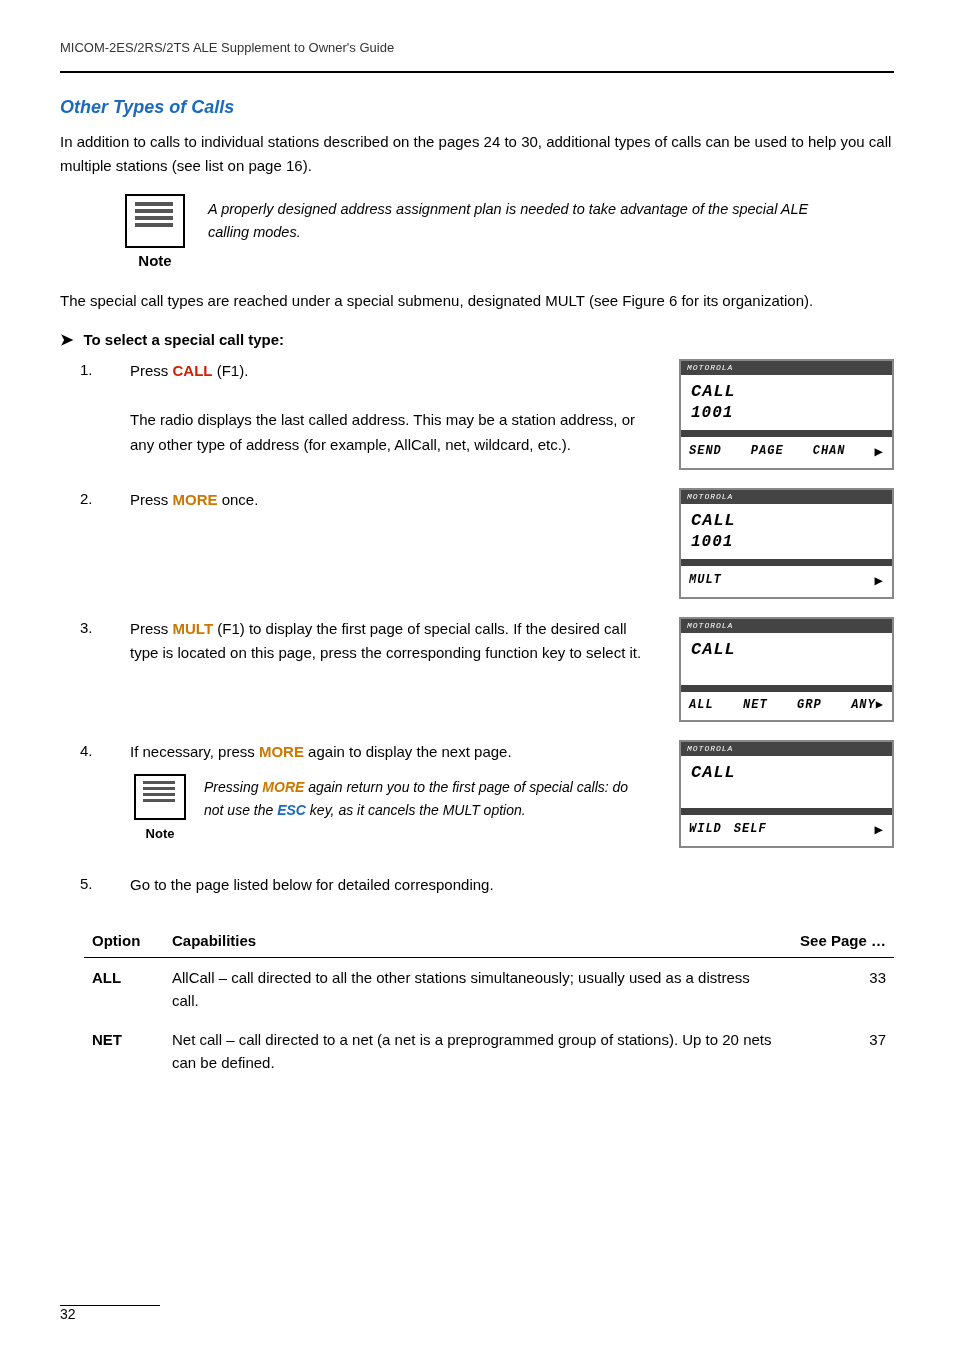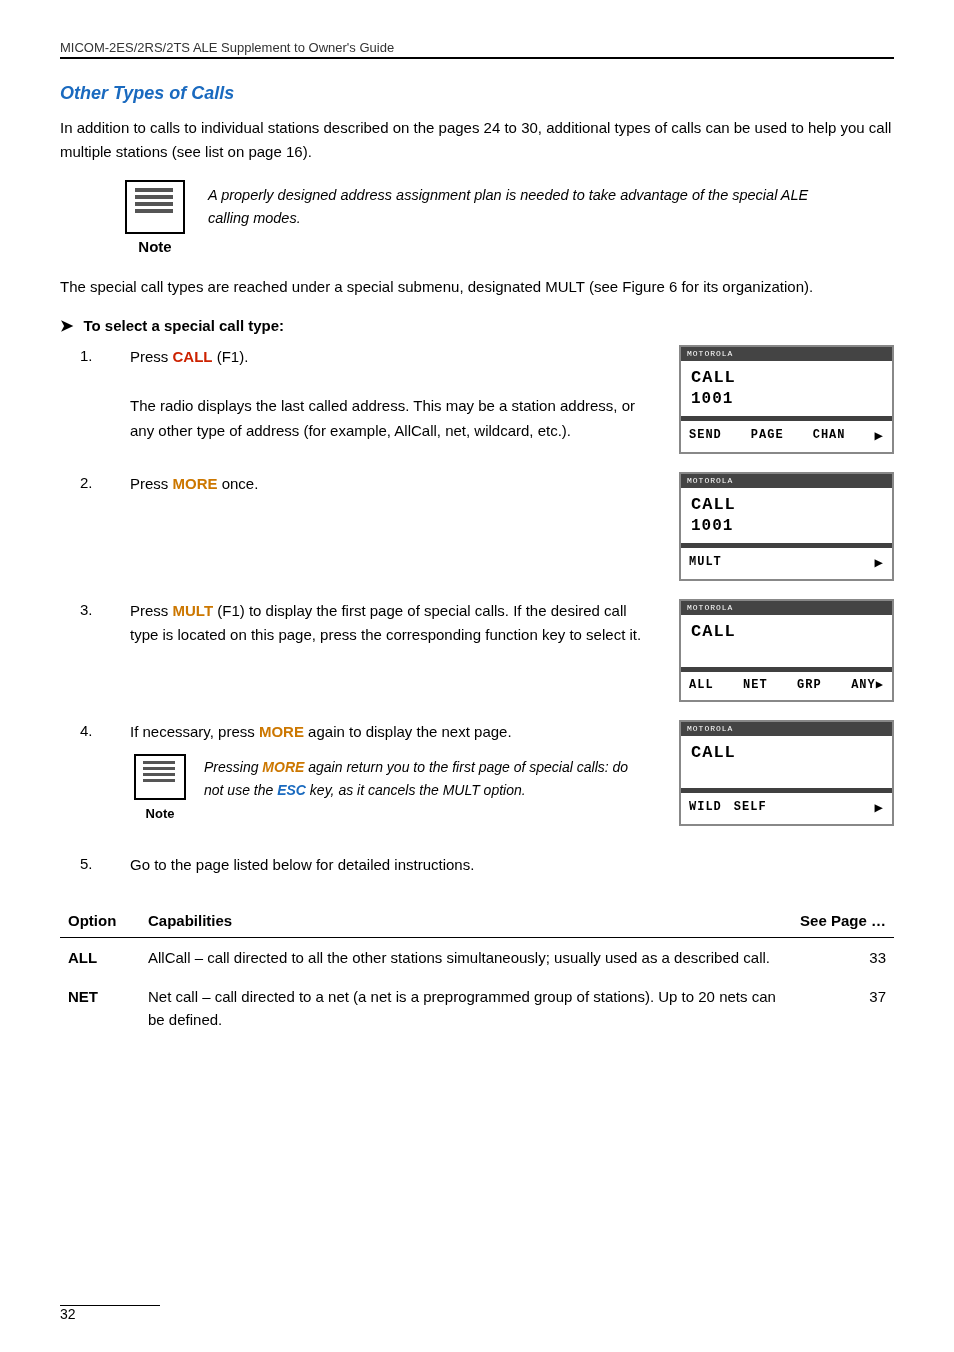--- a/index.html
+++ b/index.html
@@ -7,21 +7,21 @@
       font-family: Arial, Helvetica, sans-serif;
       font-size: 15px;
       background: #fff;
       color: #000;
       width: 954px;
       min-height: 1352px;
       padding: 40px 60px 60px 60px;
     }
     .header-line {
       border-bottom: 2px solid #000;
-      padding-bottom: 2px;
+      padding-bottom: 16px;
       margin-bottom: 24px;
       font-size: 13px;
       color: #333;
     }
     .section-title {
       color: #1a6abf;
       font-style: italic;
       font-weight: bold;
       font-size: 18px;
       margin-bottom: 12px;
@@ -132,20 +132,21 @@
       font-style: italic;
     }
     .display-box {
       border: 2px solid #888;
       font-family: 'Courier New', monospace;
       font-size: 14px;
       background: #fff;
       min-width: 200px;
       width: 215px;
       flex-shrink: 0;
+      font-style: italic;
     }
     .display-header {
       background: #444;
       height: 14px;
       display: flex;
       align-items: center;
       padding: 0 6px;
       gap: 4px;
     }
     .display-header-text {
@@ -162,21 +163,21 @@
       letter-spacing: 1px;
       line-height: 1.3;
     }
     .display-line2 {
       font-size: 16px;
       font-weight: bold;
       letter-spacing: 1px;
       line-height: 1.3;
     }
     .display-footer {
-      border-top: 5px solid #404040;
+      border-top: 7px solid #404040;
       display: flex;
       padding: 4px 8px;
       gap: 12px;
       font-size: 12px;
       font-weight: bold;
       letter-spacing: 1px;
       justify-content: space-between;
       align-items: center;
     }
     .display-footer-arrow {
@@ -236,20 +237,21 @@
       margin-top: 3px;
     }
     .note-inline-text {
       font-style: italic;
       font-size: 14px;
       line-height: 1.6;
       padding-top: 2px;
     }
     .table-section {
       margin-top: 30px;
+      margin-left: 24px;
     }
     .cap-table {
       width: 100%;
       border-collapse: collapse;
     }
     .cap-table thead tr th {
       font-weight: bold;
       font-size: 15px;
       padding: 4px 8px 8px 8px;
       border-bottom: 1px solid #000;
@@ -430,38 +432,38 @@
               <span class="display-footer-arrow">▶</span>
             </div>
           </div>
         </div>
       </div>
     </div>
   </div>
 
   <div class="step-row">
     <span class="step-number">5.</span>
-    <div class="step-content">Go to the page listed below for detailed instructions.</div>
+    <div class="step-content">Go to the page listed below for detailed corresponding.</div>
   </div>
 
 </div>
 
 <div class="table-section">
   <table class="cap-table">
     <thead>
       <tr>
         <th>Option</th>
         <th>Capabilities</th>
         <th>See Page …</th>
       </tr>
     </thead>
     <tbody>
       <tr>
         <td>ALL</td>
-        <td>AllCall – call directed to all the other stations simultaneously; usually used as a described call.</td>
+        <td>AllCall – call directed to all the other stations simultaneously; usually used as a distress call.</td>
         <td>33</td>
       </tr>
       <tr>
         <td>NET</td>
         <td>Net call – call directed to a net (a net is a preprogrammed group of stations). Up to 20 nets can be defined.</td>
         <td>37</td>
       </tr>
     </tbody>
   </table>
 </div>

